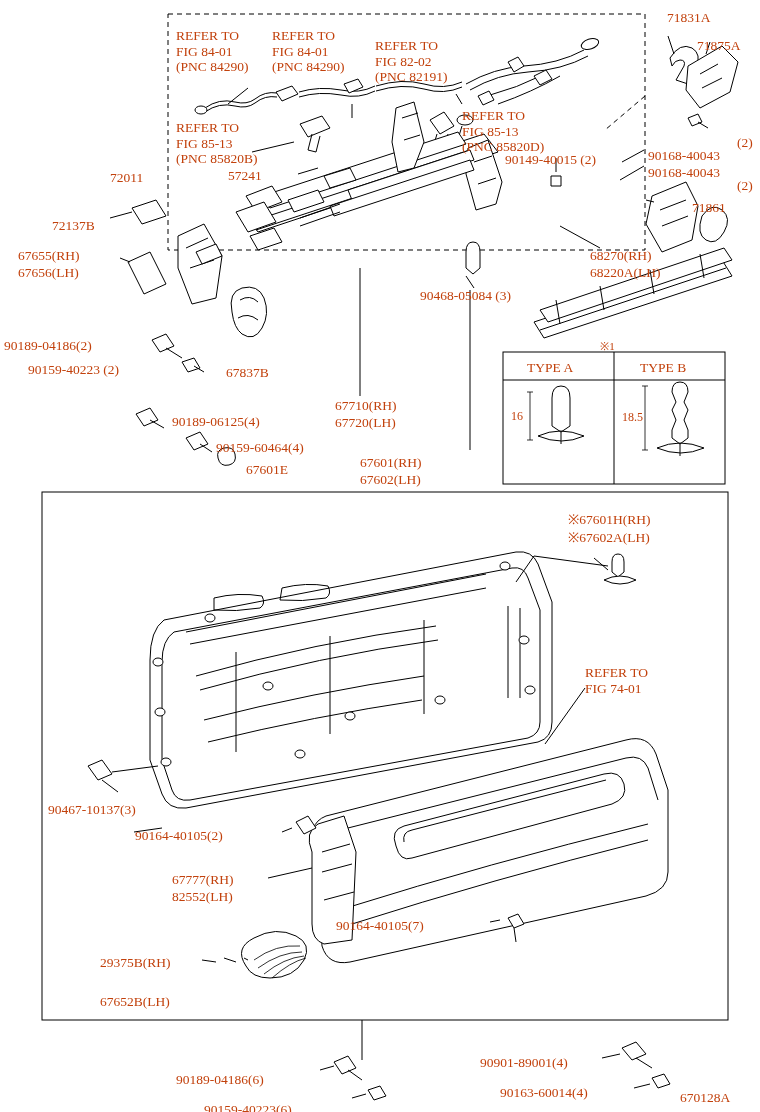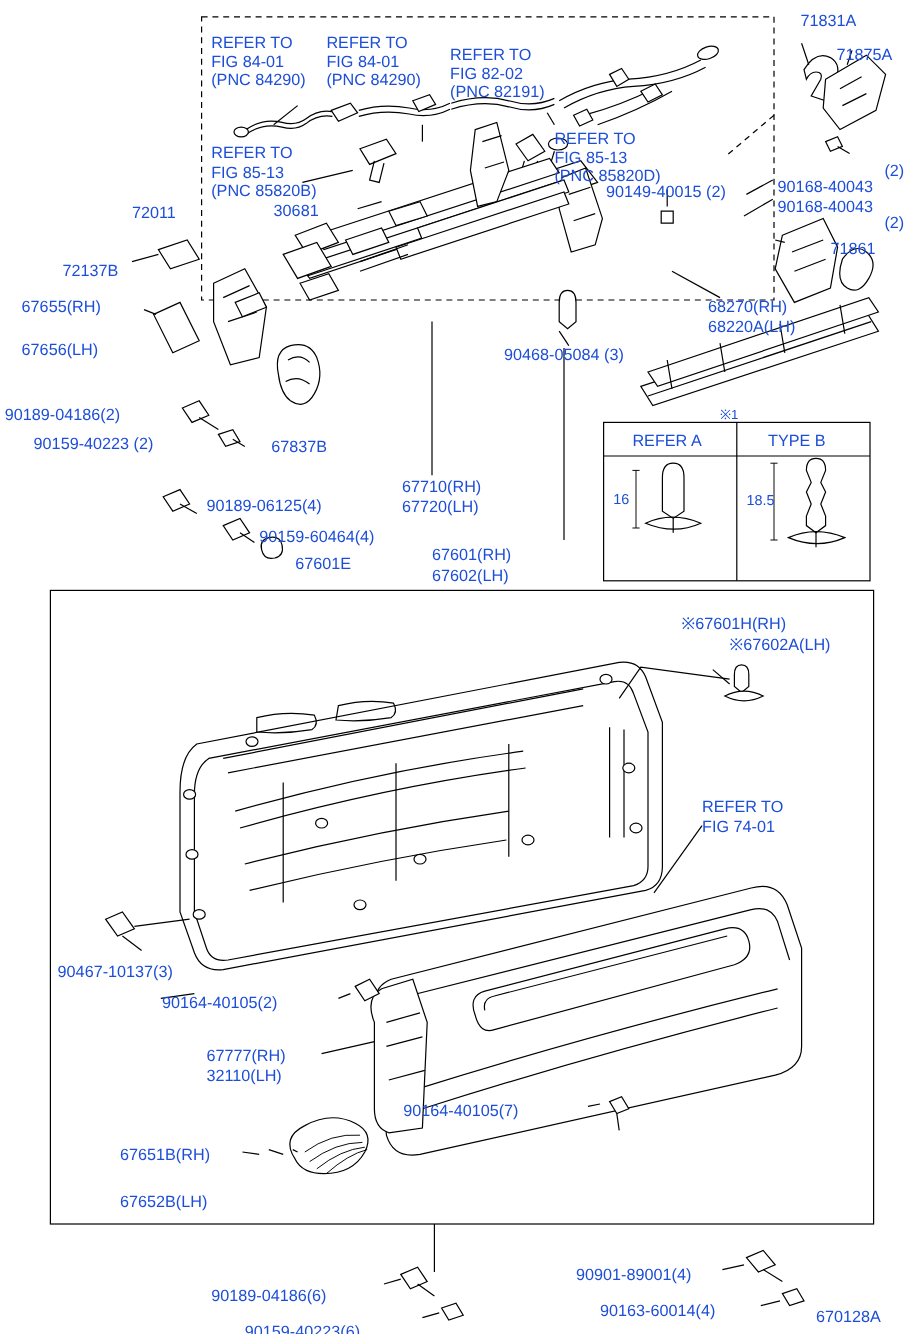--- a/index.html
+++ b/index.html
@@ -7,26 +7,26 @@
     width:760px;height:1112px;
     background:#ffffff;
     font-family:"DejaVu Sans Mono","Liberation Mono",monospace;
     color:#000;
     position:relative;
     overflow:hidden;
   }
   #sheet{position:absolute;left:0;top:0;width:760px;height:1112px;}
   .lbl{
     position:absolute;
-    font-family:Liberation Sans, sans-serif;
+    font-family:Liberation Serif, serif;
     font-size:13.5px;
     line-height:15.5px;
     white-space:pre;
     letter-spacing:0px;
-    color:#1d4ed8;
+    color:#c2410c;
   }
   .lbl.sm{font-size:12px;line-height:14px;text-align:center;}
   .lbl.tiny{font-size:11px;line-height:12px;}
   svg{position:absolute;left:0;top:0;}
   .ln{stroke:#000;fill:none;stroke-width:1;}
   .ln-d{stroke:#000;fill:none;stroke-width:1;stroke-dasharray:5 4;}
   .ln-t{stroke:#000;fill:none;stroke-width:0.8;}
   .fillw{fill:#ffffff;stroke:#000;stroke-width:1;}
   .nofill{fill:none;stroke:#000;stroke-width:1;}
 </style>
@@ -280,55 +280,55 @@
 (PNC 85820D)</div>
 
 <div class="lbl" style="left:667px;top:10px;">71831A</div>
 <div class="lbl" style="left:697px;top:38px;">71875A</div>
 <div class="lbl" style="left:737px;top:135px;">(2)</div>
 <div class="lbl" style="left:648px;top:148px;">90168-40043</div>
 <div class="lbl" style="left:648px;top:165px;">90168-40043</div>
 <div class="lbl" style="left:737px;top:178px;">(2)</div>
 <div class="lbl" style="left:505px;top:152px;">90149-40015 (2)</div>
 <div class="lbl" style="left:110px;top:170px;">72011</div>
-<div class="lbl" style="left:228px;top:168px;">30681</div>
+<div class="lbl" style="left:228px;top:168px;">57241</div>
 <div class="lbl" style="left:692px;top:200px;">71861</div>
 <div class="lbl" style="left:52px;top:218px;">72137B</div>
 <div class="lbl" style="left:18px;top:248px;">67655(RH)</div>
-<div class="lbl" style="left:18px;top:265px;margin-top:19px;">67656(LH)</div>
+<div class="lbl" style="left:18px;top:265px;">67656(LH)</div>
 <div class="lbl" style="left:590px;top:248px;">68270(RH)</div>
 <div class="lbl" style="left:590px;top:265px;">68220A(LH)</div>
 <div class="lbl" style="left:420px;top:288px;">90468-05084 (3)</div>
 <div class="lbl" style="left:4px;top:338px;">90189-04186(2)</div>
 <div class="lbl" style="left:28px;top:362px;">90159-40223 (2)</div>
 <div class="lbl" style="left:226px;top:365px;">67837B</div>
 <div class="lbl" style="left:335px;top:398px;">67710(RH)</div>
 <div class="lbl" style="left:335px;top:415px;">67720(LH)</div>
 <div class="lbl" style="left:172px;top:414px;">90189-06125(4)</div>
 <div class="lbl" style="left:216px;top:440px;">90159-60464(4)</div>
 <div class="lbl" style="left:246px;top:462px;">67601E</div>
 <div class="lbl" style="left:360px;top:455px;text-align:center;">67601(RH)</div>
 <div class="lbl" style="left:360px;top:472px;">67602(LH)</div>
 <div class="lbl" style="left:568px;top:512px;">※67601H(RH)</div>
-<div class="lbl" style="left:568px;top:530px;margin-left:40px;">※67602A(LH)</div>
+<div class="lbl" style="left:568px;top:530px;">※67602A(LH)</div>
 <div class="lbl" style="left:585px;top:665px;">REFER TO
 FIG 74-01</div>
 <div class="lbl" style="left:48px;top:802px;">90467-10137(3)</div>
 <div class="lbl" style="left:135px;top:828px;">90164-40105(2)</div>
 <div class="lbl" style="left:172px;top:872px;">67777(RH)</div>
-<div class="lbl" style="left:172px;top:889px;">32110(LH)</div>
+<div class="lbl" style="left:172px;top:889px;">82552(LH)</div>
 <div class="lbl" style="left:336px;top:918px;">90164-40105(7)</div>
-<div class="lbl" style="left:100px;top:955px;">67651B(RH)</div>
+<div class="lbl" style="left:100px;top:955px;">29375B(RH)</div>
 <div class="lbl" style="left:100px;top:972px;margin-top:22px;">67652B(LH)</div>
 <div class="lbl" style="left:480px;top:1055px;">90901-89001(4)</div>
 <div class="lbl" style="left:500px;top:1085px;">90163-60014(4)</div>
 <div class="lbl" style="left:176px;top:1072px;">90189-04186(6)</div>
 <div class="lbl" style="left:204px;top:1102px;">90159-40223(6)</div>
 
 <div class="lbl tiny" style="left:600px;top:340px;">※1</div>
-<div class="lbl" style="left:527px;top:360px;">REFER A</div>
+<div class="lbl" style="left:527px;top:360px;">TYPE A</div>
 <div class="lbl" style="left:640px;top:360px;">TYPE B</div>
 <div class="lbl sm" style="left:511px;top:409px;">16</div>
 <div class="lbl sm" style="left:622px;top:410px;">18.5</div>
 
 <div class="lbl" style="left:680px;top:1090px;">670128A</div>
 
 </div>
 
 </body></html>

